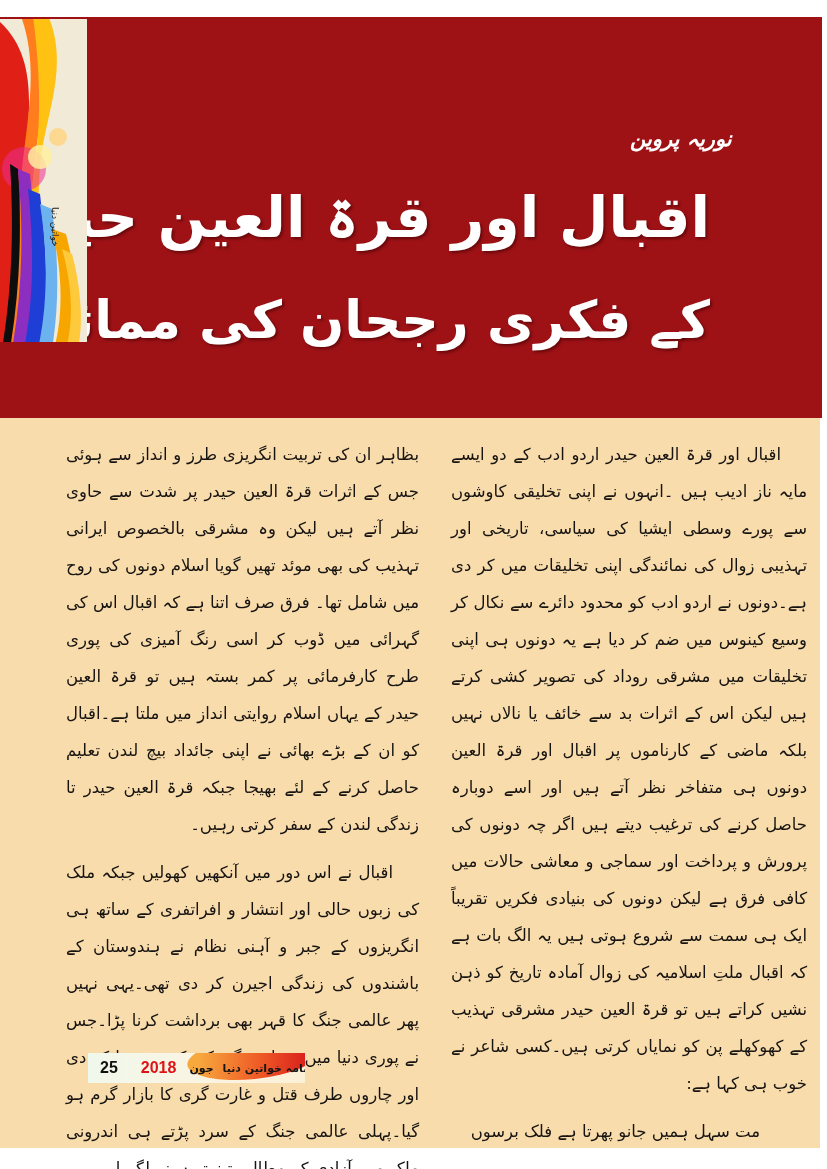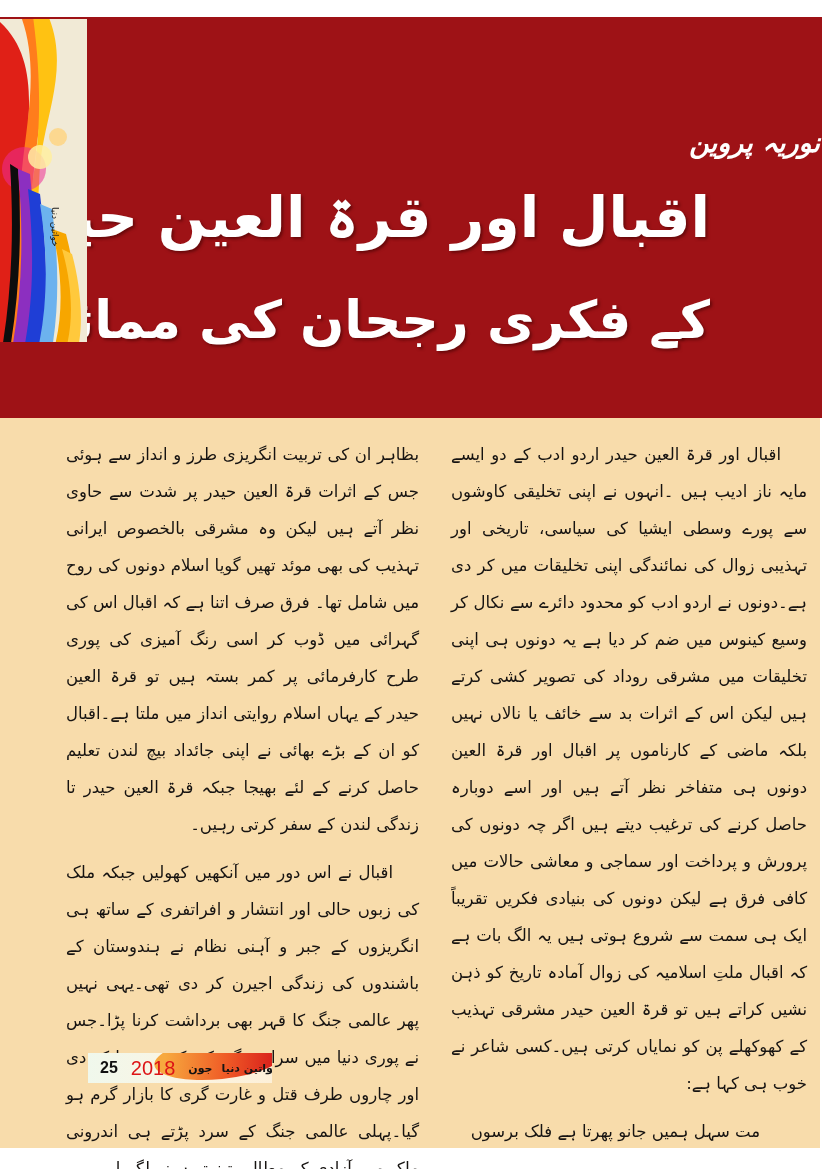--- a/index.html
+++ b/index.html
@@ -7,21 +7,21 @@
     width:827px;height:1169px;position:relative;background:#ffffff;
     font-family:"DejaVu Sans",sans-serif;overflow:hidden;
   }
   
   .red-block{
     position:absolute;left:0;top:17px;width:822px;height:401px;
     background:#9e1216;
   }
   .author{
     position:absolute;left:630px;top:110px;width:190px;
-    text-align:right;color:#ffffff;font-size:27px;font-weight:bold;
+    text-align:left;color:#ffffff;font-size:21px;font-weight:bold;
     direction:rtl;font-style:italic;
   }
   .title{
     position:absolute;left:110px;top:148px;width:600px;
     text-align:center;color:#ffffff;direction:rtl;
     text-shadow:2px 2px 3px rgba(60,0,0,.55);
   }
   .title .l1{font-size:57px;font-weight:bold;line-height:105px;white-space:nowrap;}
   .title .l2{font-size:52px;font-weight:bold;line-height:100px;white-space:nowrap;}
   
@@ -42,32 +42,32 @@
     position:absolute;top:425px;direction:rtl;text-align:justify;
     color:#161311;font-size:16.5px;line-height:37px;
   }
   .col p{margin:11px;}
   .col p.indent{text-indent:26px;}
   .col-right{left:440px;width:378px;}
   .col-left{left:55px;width:375px;}
   .poem{margin:0 58px 0 0;line-height:37px;white-space:nowrap;}
   
   .footer{
-    position:absolute;left:88px;top:1053px;width:184px;height:30px;
+    position:absolute;left:88px;top:1053px;width:217px;height:30px;
     background:linear-gradient(90deg,#f0f8ec 0%,#fbf4e2 55%,#fdf0d8 100%);
     display:flex;align-items:center;gap:9px;padding:0 6px;box-sizing:border-box;
     overflow:hidden;
   }
   .footer .swoosh{
     position:absolute;right:-14px;top:-16px;width:132px;height:42px;
     background:linear-gradient(100deg,#f7a93e 10%,#ef5a26 55%,#d81f1c 90%);
     border-radius:50%;transform:rotate(-6deg);
   }
   .footer .pageno{font-family:"Liberation Sans",sans-serif;font-weight:bold;font-size:16px;color:#111;z-index:1;margin-left:6px;}
-  .footer .year{font-family:"Liberation Sans",sans-serif;font-weight:normal;font-size:20px;color:#dd1416;z-index:1;margin-left:4px;}
+  .footer .year{font-family:"Liberation Sans",sans-serif;font-weight:bold;font-size:16px;color:#dd1416;z-index:1;margin-left:14px;}
   .footer .month{font-size:11px;font-weight:bold;color:#111;direction:rtl;z-index:1;margin-left:4px;}
   .footer .magname{font-size:11px;font-weight:bold;color:#151515;direction:rtl;z-index:1;white-space:nowrap;}
 </style>
 </head>
 <body>
 
 <div class="red-block">
   <div class="author">نوریہ پروین</div>
   <div class="title">
     <div class="l1">اقبال اور قرۃ العین حیدر</div>

